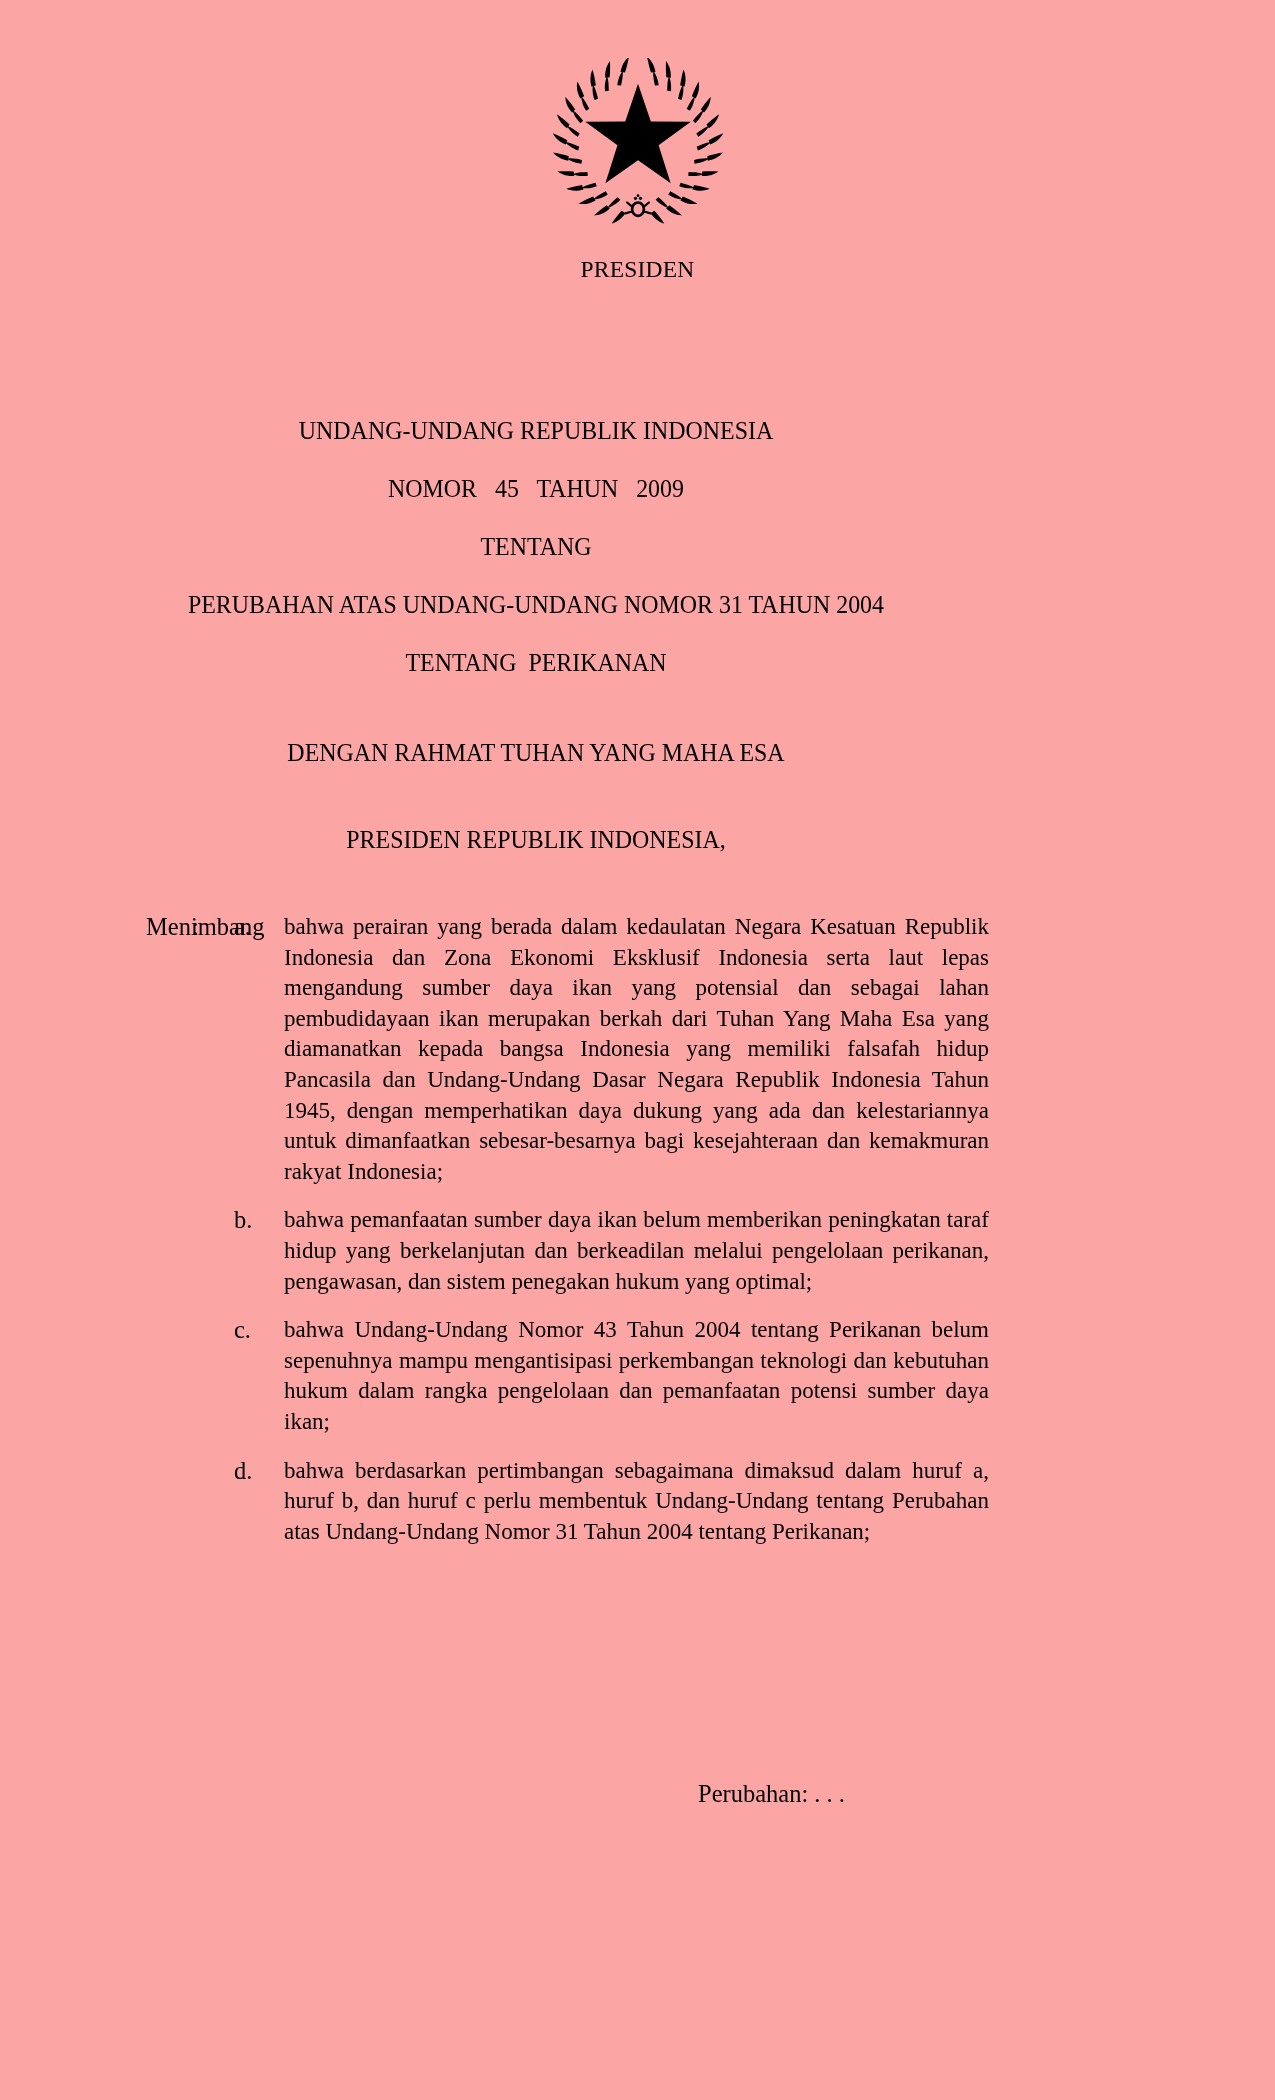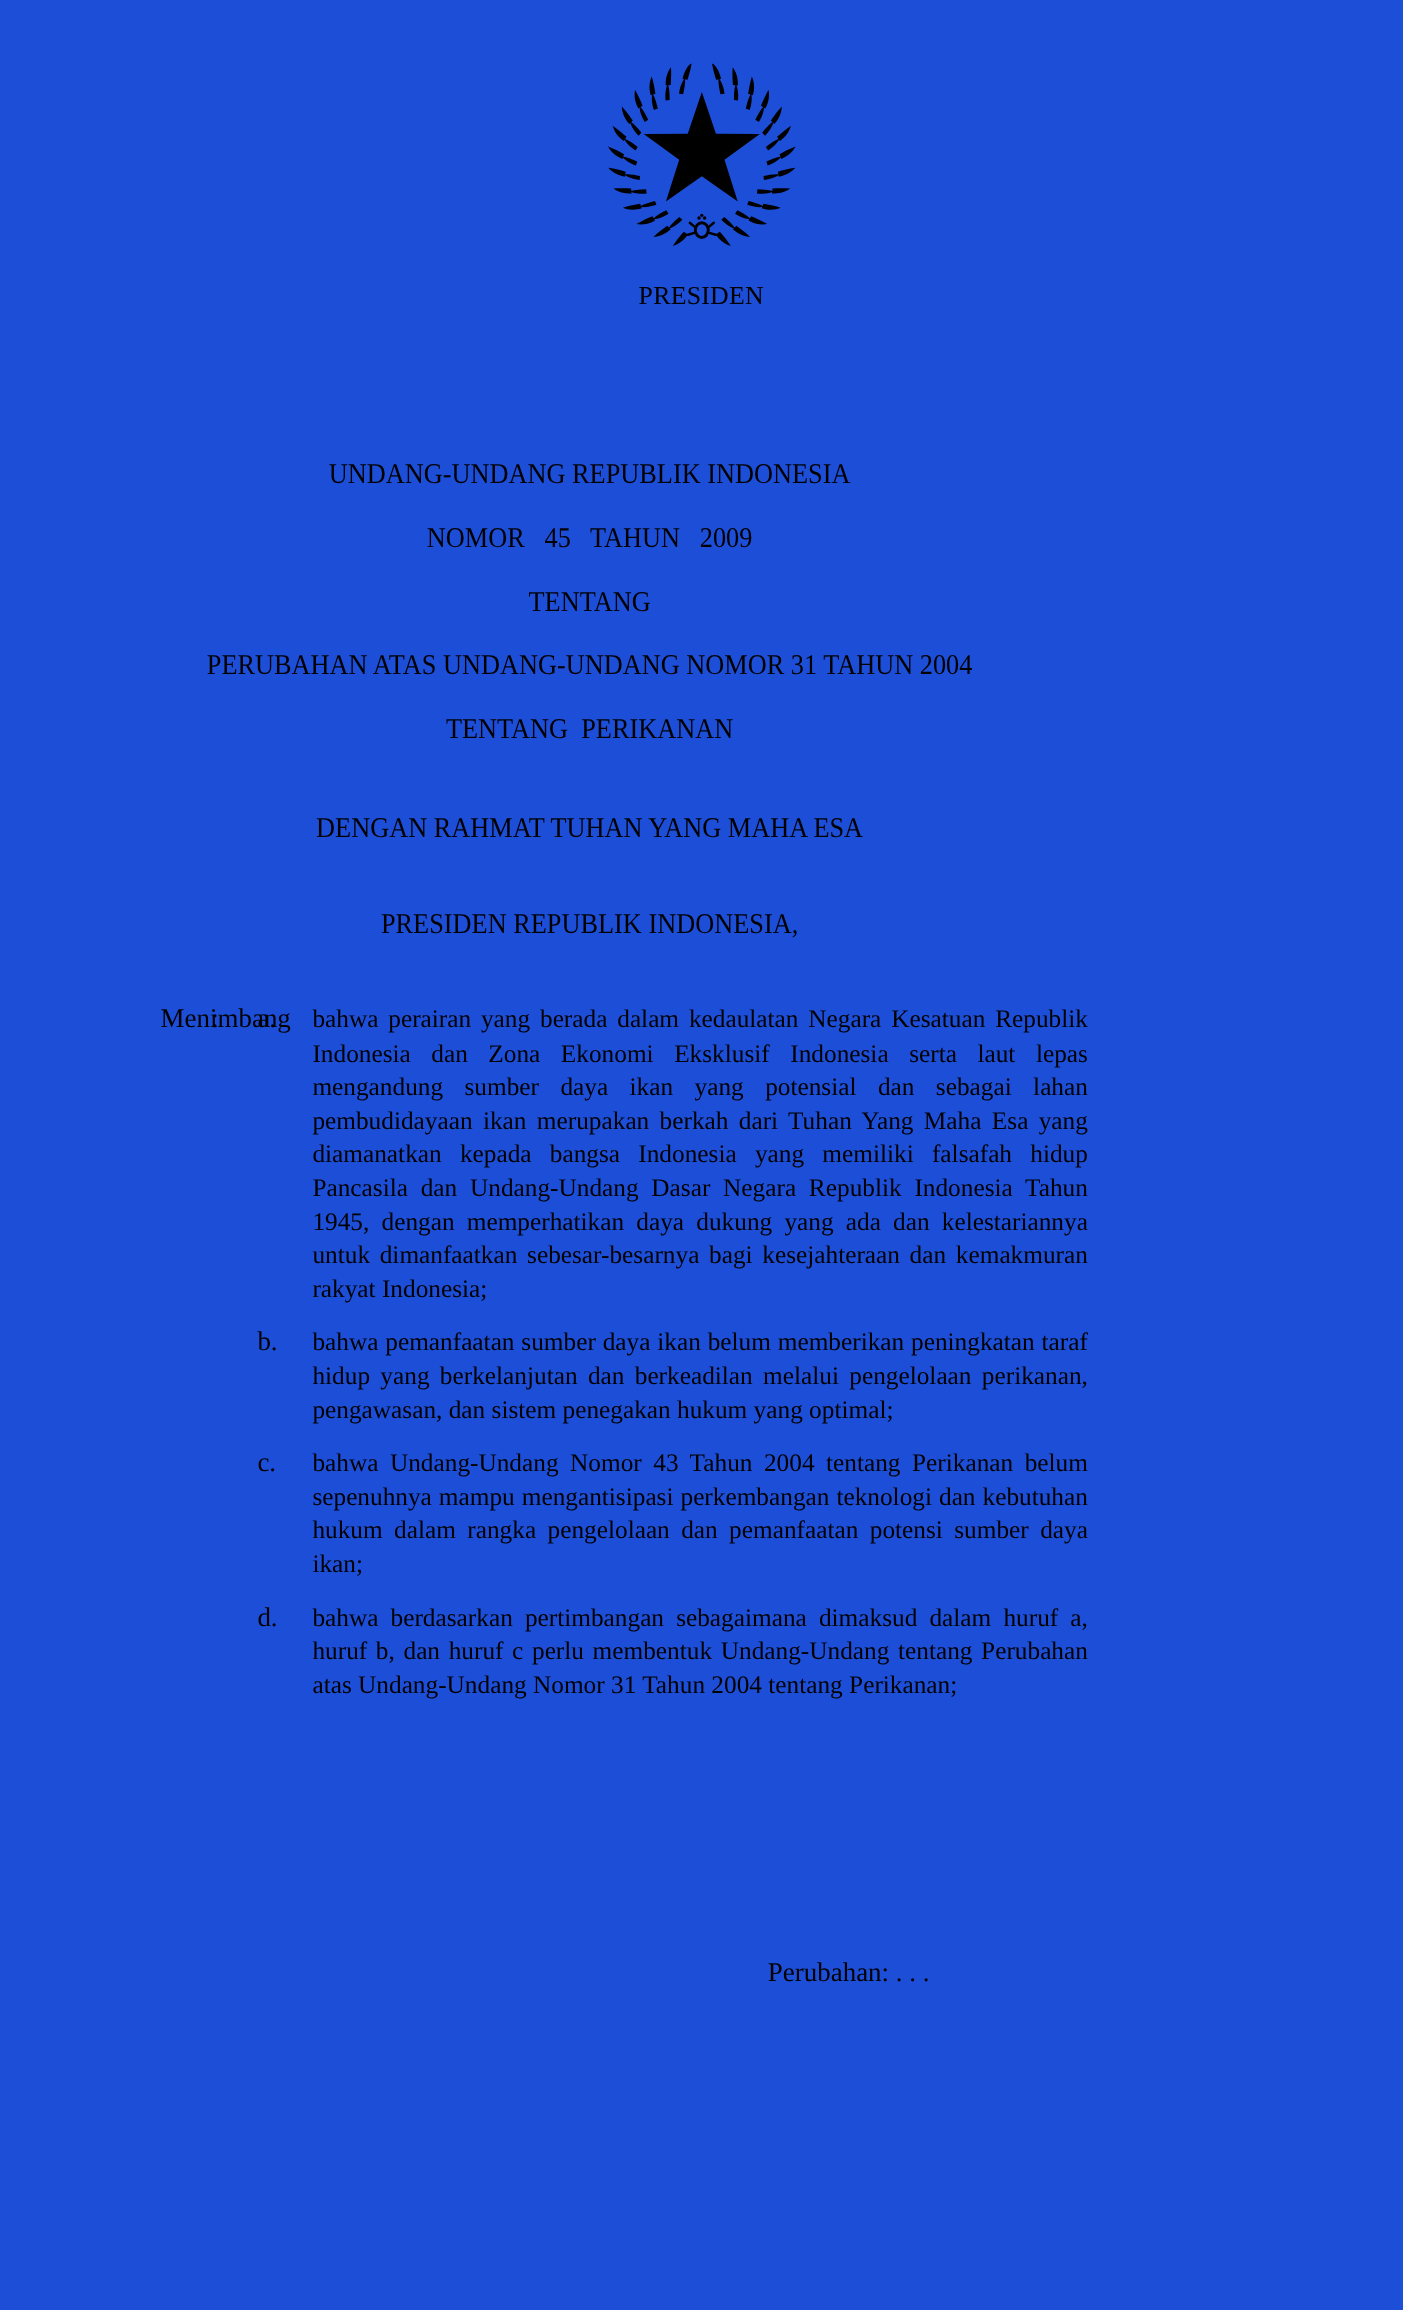--- a/index.html
+++ b/index.html
@@ -13,21 +13,21 @@
     position: relative;
     font-family: "Liberation Serif", "DejaVu Serif", serif;
     color: #000000;
     overflow: hidden;
   }
 
   .page {
     position: relative;
     width: 1275px;
     height: 2100px;
-    background: #1d4ed8;
+    background: #fca5a5;
   }
 
   
   .emblem-wrap {
     position: absolute;
     left: 0;
     top: 58px;
     width: 1275px;
     text-align: center;
   }

